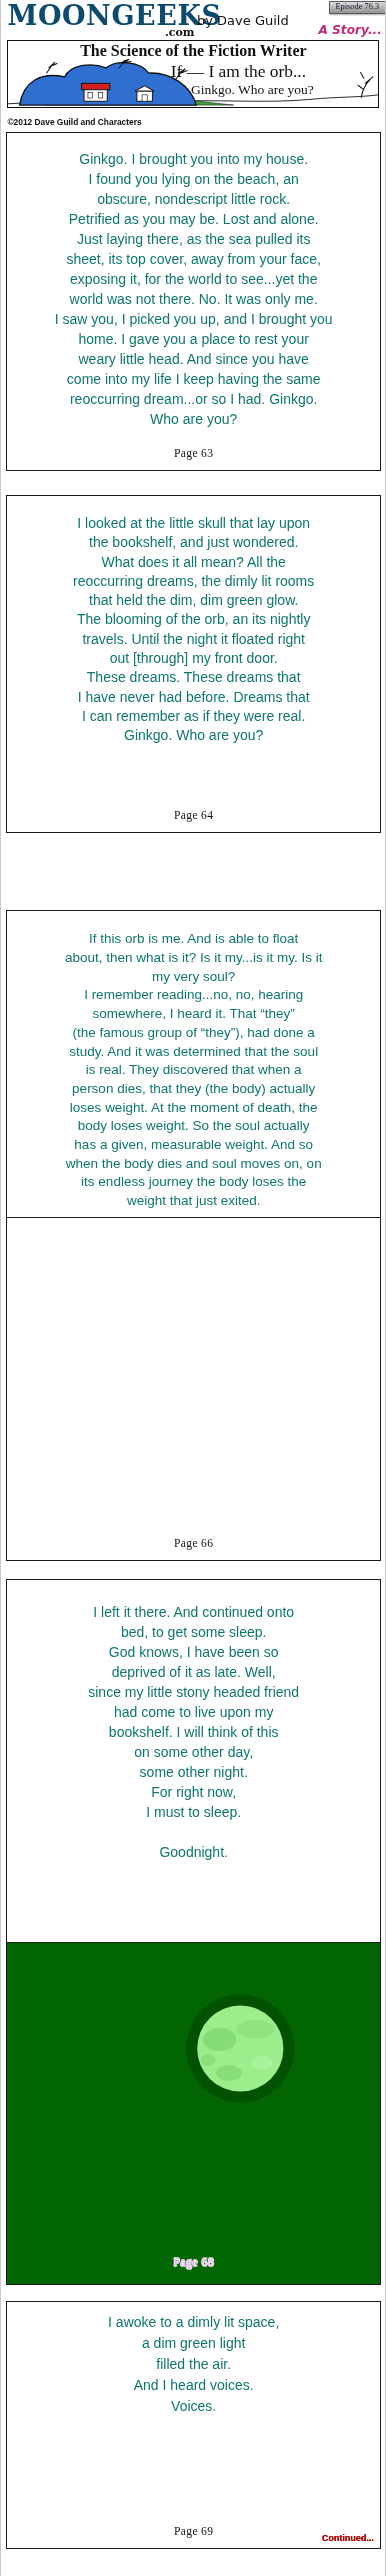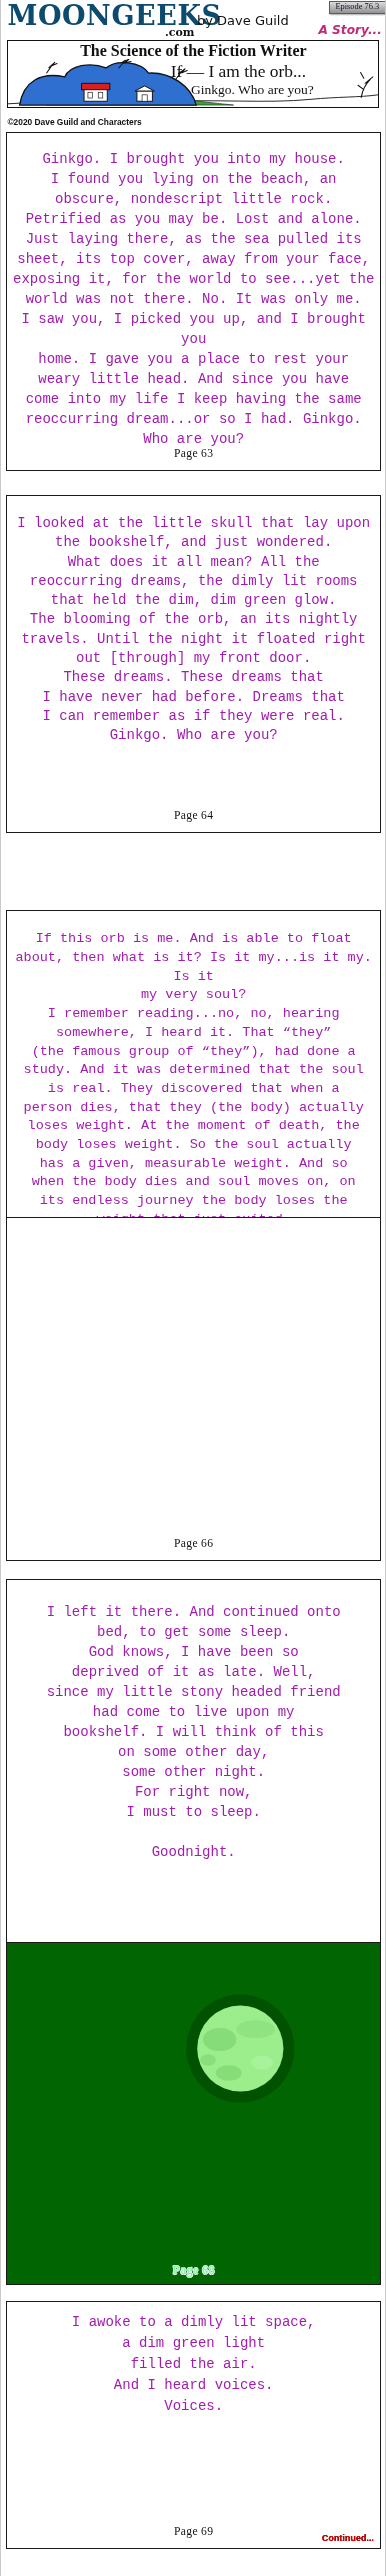--- a/index.html
+++ b/index.html
@@ -26,34 +26,34 @@
   .title2{position:absolute;top:20px;left:90px;right:0;text-align:center;font-size:17.4px;}
   .title3{position:absolute;top:41px;left:122px;right:3.9px;text-align:center;font-size:13.5px;}
   .illustration{position:absolute;left:0;bottom:0;width:370px;height:48px;}
   .tr{stroke:#111;fill:none;stroke-width:1.6;stroke-linecap:round;}
 
   .copyright{position:absolute;top:117px;left:6.4px;font-family:"Liberation Sans",sans-serif;
              font-weight:bold;font-size:8.4px;color:#111;}
 
   
   .panel{position:absolute;left:5.2px;width:375px;border:0.6px solid #1a1a1a;background:#fff;box-sizing:border-box;}
-  .panel-text{white-space:pre-line;text-align:center;font-family:Liberation Mono, monospace;color:#a21caf;}
+  .panel-text{white-space:pre-line;text-align:center;font-family:Liberation Sans, sans-serif;color:#0f766e;}
   .page-label{position:absolute;bottom:10.3px;left:0;right:0;text-align:center;
               font-family:"Liberation Serif",serif;font-size:11.6px;color:#111;letter-spacing:0.3px;}
 
   .p63{top:132px;height:339px}  .p63 .panel-text{font-size:14px;line-height:20px;padding-top:15.5px}
   .p64{top:495px;height:338px}  .p64 .panel-text{font-size:14px;line-height:19.3px;padding-top:18px}
   .p65{top:910px;height:409px} .p65 .panel-text{font-size:13.5px;line-height:18.7px;padding-top:19.3px}
   .p66{top:1217px;height:344px} .p66 .panel-text{font-size:15.5px;line-height:23px;padding-top:26px}
   .p67{top:1579px;height:385px} .p67 .panel-text{font-size:14px;line-height:20px;padding-top:22px}
   .p69{top:2301px;height:248px} .p69 .panel-text{font-size:14px;line-height:21px;padding-top:10.3px}
 
   .green{top:1942px;height:343px;background:#016601;}
   .moon-svg{position:absolute;top:0;left:0;width:374px;height:341px;}
-  .green-label{color:#86efac;font-weight:bold;font-size:12.2px;bottom:6px;
+  .green-label{color:#f0abfc;font-weight:normal;font-size:12.2px;bottom:14px;
                text-shadow:0 0 1.3px #fff,0.6px 0 0 #fff,-0.6px 0 0 #fff,0 0.6px 0 #fff,0 -0.6px 0 #fff;}
 
   .continued{position:absolute;right:6.4px;bottom:5.2px;font-family:"Liberation Sans",sans-serif;
              font-weight:bold;font-size:9px;color:#cc0000;text-shadow:0.3px 0.3px 0 #660000;}
 </style>
 </head>
 <body>
 
 <div class="page">
 
@@ -86,21 +86,21 @@
       <rect x="114" y="38" width="44" height="10" fill="#d42020" stroke="#111" stroke-width="1.5"></rect>
       <rect x="124" y="52" width="7" height="9" fill="#fff" stroke="#111"></rect>
       <rect x="140" y="52" width="7" height="9" fill="#fff" stroke="#111"></rect>
       <rect x="200" y="50" width="24" height="16" fill="#fff" stroke="#111" stroke-width="1.5"></rect>
       <polygon points="197,50 212,42 227,50" fill="#fff" stroke="#111" stroke-width="1.5"></polygon>
       <rect x="208" y="56" width="8" height="10" fill="#fff" stroke="#111"></rect>
       <path class="tr" d="M548,60 c2,-12 6,-20 14,-28 m-10,16 l-9,-7 m11,-3 l12,-10 m-14,2 l-5,-9"></path>
     </svg>
   </section>
 
-  <div class="copyright">©2020 Dave Guild and Characters</div>
+  <div class="copyright">©2012 Dave Guild and Characters</div>
 
   <section class="panel p63">
     <div class="panel-text">Ginkgo. I brought you into my house.
 I found you lying on the beach, an
 obscure, nondescript little rock.
 Petrified as you may be. Lost and alone.
 Just laying there, as the sea pulled its
 sheet, its top cover, away from your face,
 exposing it, for the world to see...yet the
 world was not there. No. It was only me.

